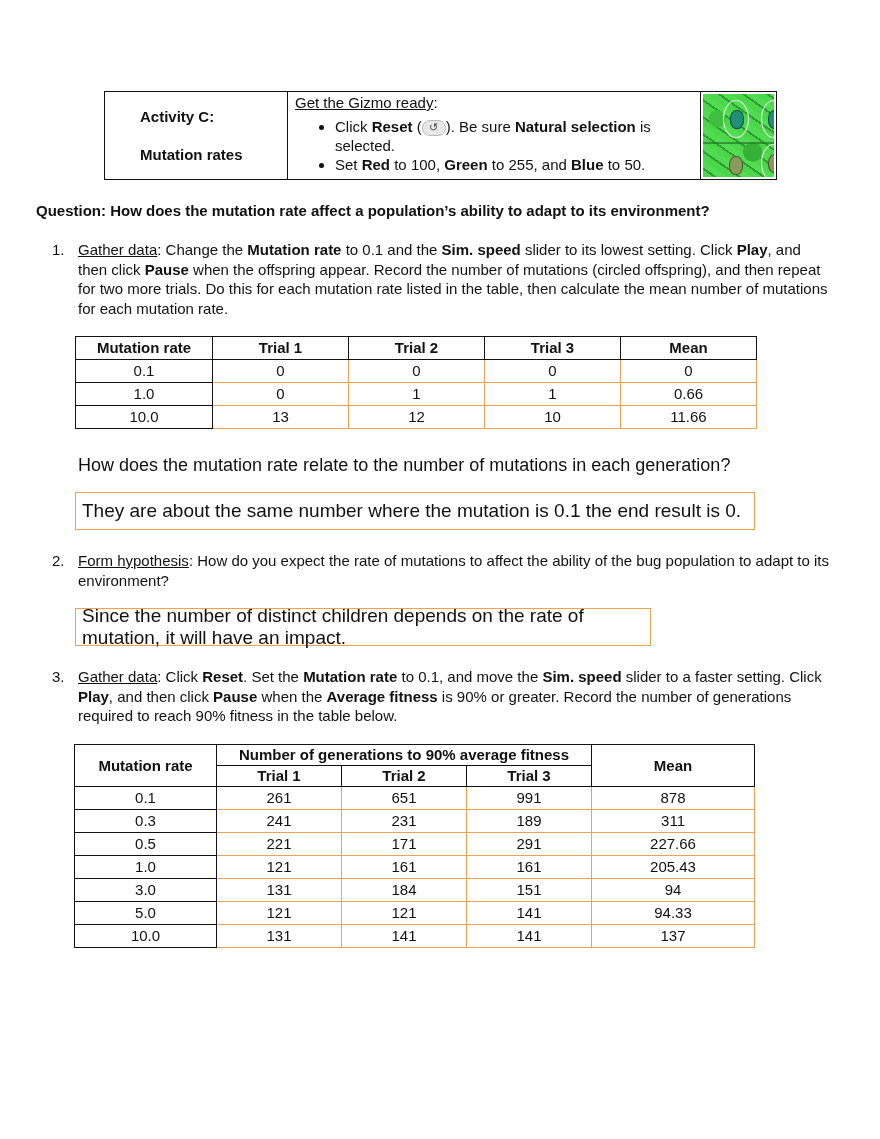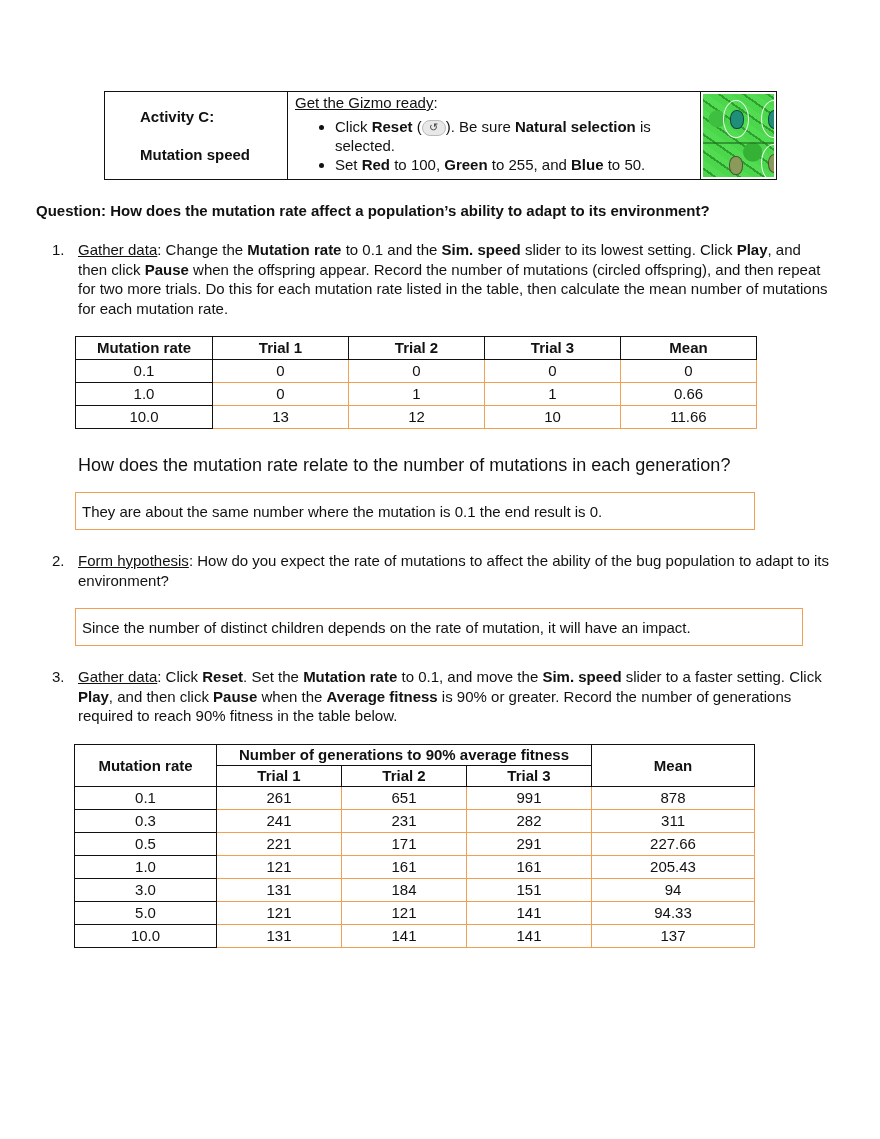--- a/index.html
+++ b/index.html
@@ -67,30 +67,30 @@
       text-align: center; padding: 0; height: 22px; line-height: 20px;
     }
     table.dt th { font-weight: bold; }
     .bk { border: 1.5px solid #111; }
     .or { border: 1.5px solid #f0a050; }
 
     .subq { position: absolute; left: 78px; top: 455px; font-size: 18px; }
 
     .answer {
       position: absolute; border: 1.5px solid #f0a050; box-sizing: border-box;
-      padding: 0 6px; font-size: 15px; display: flex; align-items: center;
+      padding: 0 6px; font-size: 19px; display: flex; align-items: center;
     }
   </style>
 </head>
 <body>
 
 <div class="activity">
   <div class="act-left">
     <span class="t1">Activity C:</span>
-    <span>Mutation speed</span>
+    <span>Mutation rates</span>
   </div>
   <div class="act-mid">
     <span class="ul">Get the Gizmo ready</span><span>:</span>
     <ul>
       <li>
         <span>Click </span><b>Reset</b><span> (</span><span class="reset-glyph">↺</span><span>). Be sure </span><b>Natural selection</b><span> is selected.</span>
       </li>
       <li>
         <span>Set </span><b>Red</b><span> to 100, </span><b>Green</b><span> to 255, and </span><b>Blue</b><span> to 50.</span>
       </li>
@@ -166,21 +166,21 @@
 
 <div class="answer" style="left:75px; top:492px; width:680px; height:38px;">They are about the same number  where the mutation is 0.1 the end result is 0.</div>
 
 <div class="item" style="top:551px;">
   <span class="num">2.</span>
   <div class="body">
     <span class="ul">Form hypothesis</span><span>: How do you expect the rate of mutations to affect the ability of the bug population to adapt to its environment?</span>
   </div>
 </div>
 
-<div class="answer" style="left:75px; top:608px; width:728px; height:38px;">Since the number of distinct children depends on the rate of mutation, it will have an impact.</div>
+<div class="answer" style="left:75px; top:608px; width:576px; height:38px;">Since the number of distinct children depends on the rate of mutation, it will have an impact.</div>
 
 <div class="item" style="top:667px;">
   <span class="num">3.</span>
   <div class="body">
     <span class="ul">Gather data</span><span>: Click </span><b>Reset</b><span>. Set the </span><b>Mutation rate</b><span> to 0.1, and move the </span><b>Sim. speed</b><span> slider to a faster setting. Click </span><b>Play</b><span>, and then click </span><b>Pause</b><span> when the </span><b>Average fitness</b><span> is 90% or greater. Record the number of generations required to reach 90% fitness in the table below.</span>
   </div>
 </div>
 
 <table class="dt" style="left:74px; top:744px; width:680px;">
   <colgroup>
@@ -205,21 +205,21 @@
     <td class="bk">0.1</td>
     <td class="or">261</td>
     <td class="or">651</td>
     <td class="or">991</td>
     <td class="or">878</td>
   </tr>
   <tr>
     <td class="bk">0.3</td>
     <td class="or">241</td>
     <td class="or">231</td>
-    <td class="or">282</td>
+    <td class="or">189</td>
     <td class="or">311</td>
   </tr>
   <tr>
     <td class="bk">0.5</td>
     <td class="or">221</td>
     <td class="or">171</td>
     <td class="or">291</td>
     <td class="or">227.66</td>
   </tr>
   <tr>

